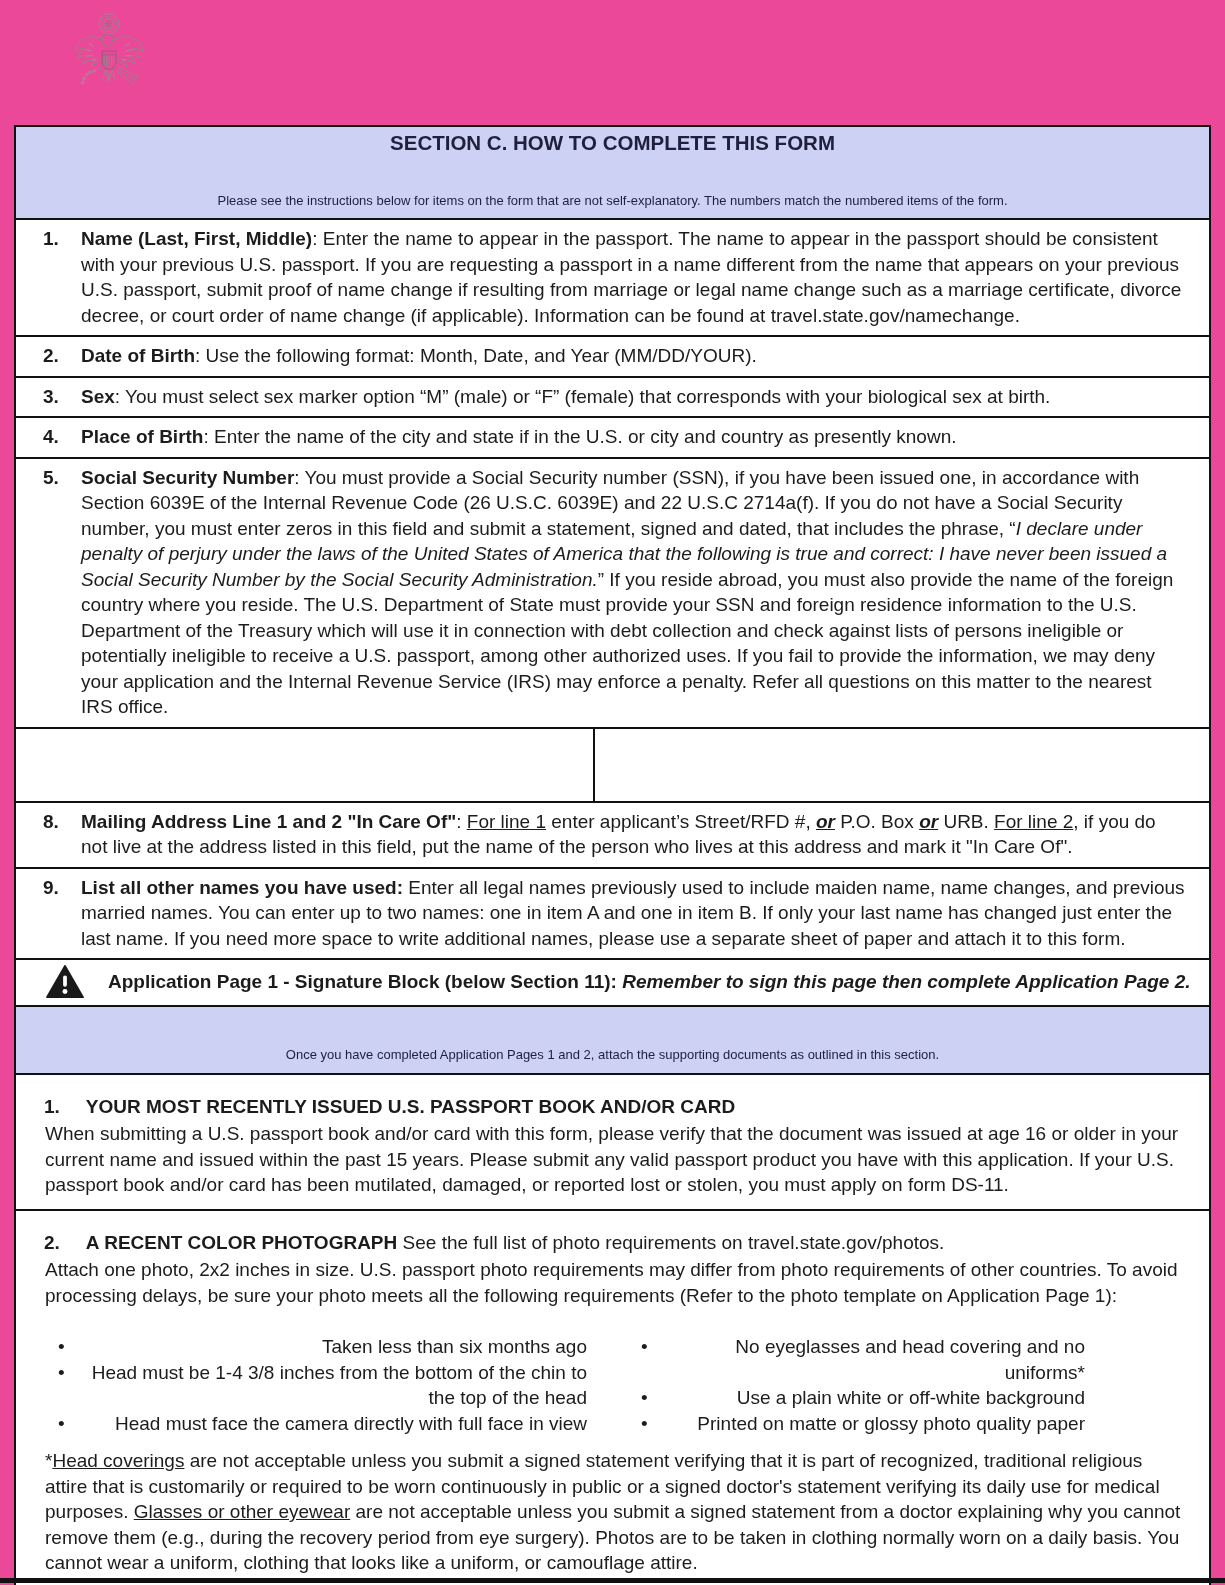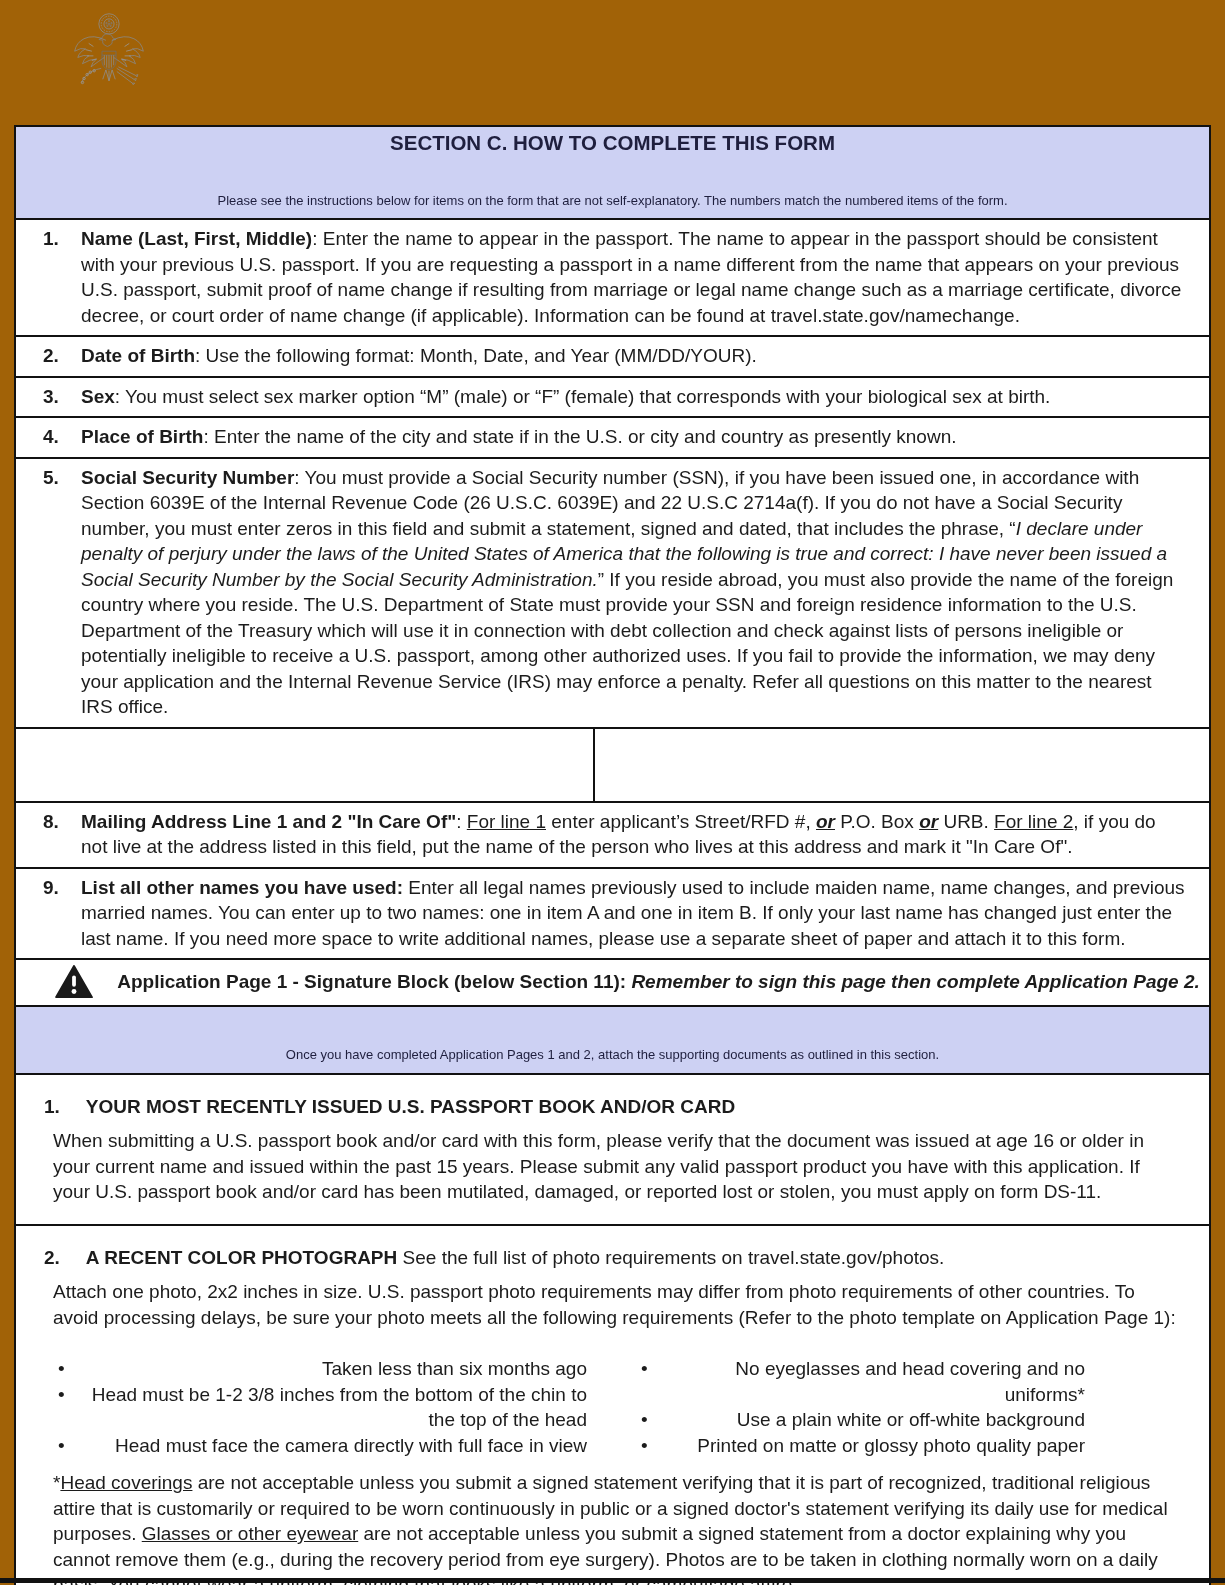--- a/index.html
+++ b/index.html
@@ -1,19 +1,19 @@
 <!DOCTYPE html>
 <html><head>
 <meta charset="utf-8">
 <style>
   html,body{margin:0;padding:0;background:#ffffff;}
   .page{
     position:relative;
     width:1225px;height:1585px;
-    background:#a16207;
+    background:#ec4899;
     font-family:"Liberation Sans", sans-serif;
     font-size:19px;line-height:25.5px;
     color:#1c1c1c;
     overflow:hidden;
   }
   .seal{position:absolute;left:70px;top:10px;width:78px;height:98px;}
   .doc-table{
     position:absolute;left:14px;top:125px;width:1197px;
     border:2px solid #111;box-sizing:border-box;
     background:#fff;
@@ -27,28 +27,28 @@
   .blue .sec-title{font-weight:bold;font-size:20.5px;}
   .blue .sec-sub{font-size:13px;margin-top:32px;}
   .item{position:relative;padding:6px 22px 7px 65px;}
   .item .num{position:absolute;left:27px;top:6px;font-weight:bold;}
   .lbl{font-weight:bold;}
   .it{font-style:italic;}
   .u{text-decoration:underline;}
   .bi{font-weight:bold;font-style:italic;text-decoration:underline;}
   .empty-row{height:74px;position:relative;}
   .empty-divider{position:absolute;left:577px;top:0;bottom:0;width:2px;background:#111;}
-  .warn-row{display:flex;align-items:center;padding:5px 0 6px 30px;min-height:40px;justify-content:center;}
+  .warn-row{display:flex;align-items:center;padding:5px 0 6px 30px;min-height:40px;}
   .warn-icon{flex:0 0 auto;margin-right:24px;width:38px;height:34px;}
   .warn-text{font-weight:bold;}
   .dsec{padding:8px 18px 10px 14px;}
   .dhead{margin:11px 0 2px 0;}
   .dhead .num{font-weight:bold;margin-right:26px;margin-left:14px;}
   .dhead .h{font-weight:bold;}
-  .para{margin:9px;padding:0 4px 0 14px;}
+  .para{margin:1px;padding:0 4px 0 14px;}
   .bullets{display:flex;margin-top:26px;margin-bottom:10px;}
   .bcol{list-style:none;margin:0;padding:0;text-align:right;}
   .bcol-left{width:565px;padding-left:20px;}
   .bcol-right{width:560px;padding-left:20px;}
   .bcol li{position:relative;padding-left:32px;}
   .bcol-left li{max-width:505px;}
   .bcol-right li{max-width:420px;}
   .bcol li::before{content:"\2022";position:absolute;left:8px;top:0;}
   .note-para{margin-top:12px;}
   .staple-para{margin-top:26px;}
@@ -168,21 +168,21 @@
 
     <div class="row dsec">
       <p class="dhead">
         <span class="num">2.</span><span class="h">A RECENT COLOR PHOTOGRAPH</span><span> See the full list of photo requirements on travel.state.gov/photos.</span>
       </p>
       <p class="para">Attach one photo, 2x2 inches in size. U.S. passport photo requirements may differ from photo requirements of other countries. To avoid processing delays, be sure your photo meets all the following requirements (Refer to the photo template on Application Page 1):</p>
 
       <div class="bullets">
         <ul class="bcol bcol-left">
           <li>Taken less than six months ago</li>
-          <li>Head must be 1-2 3/8 inches from the bottom of the chin to the top of the head</li>
+          <li>Head must be 1-4 3/8 inches from the bottom of the chin to the top of the head</li>
           <li>Head must face the camera directly with full face in view</li>
         </ul>
         <ul class="bcol bcol-right">
           <li>No eyeglasses and head covering and no uniforms*</li>
           <li>Use a plain white or off-white background</li>
           <li>Printed on matte or glossy photo quality paper</li>
         </ul>
       </div>
 
       <p class="para note-para">

